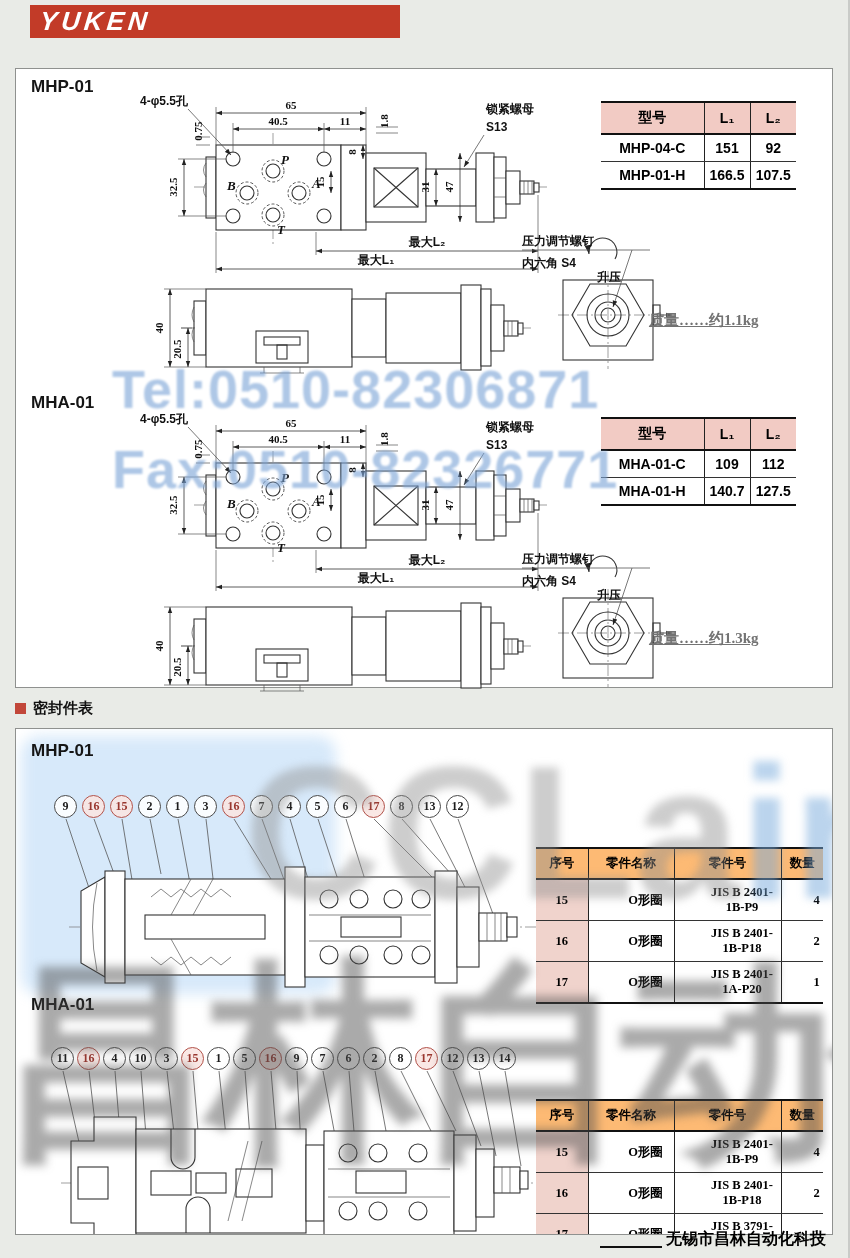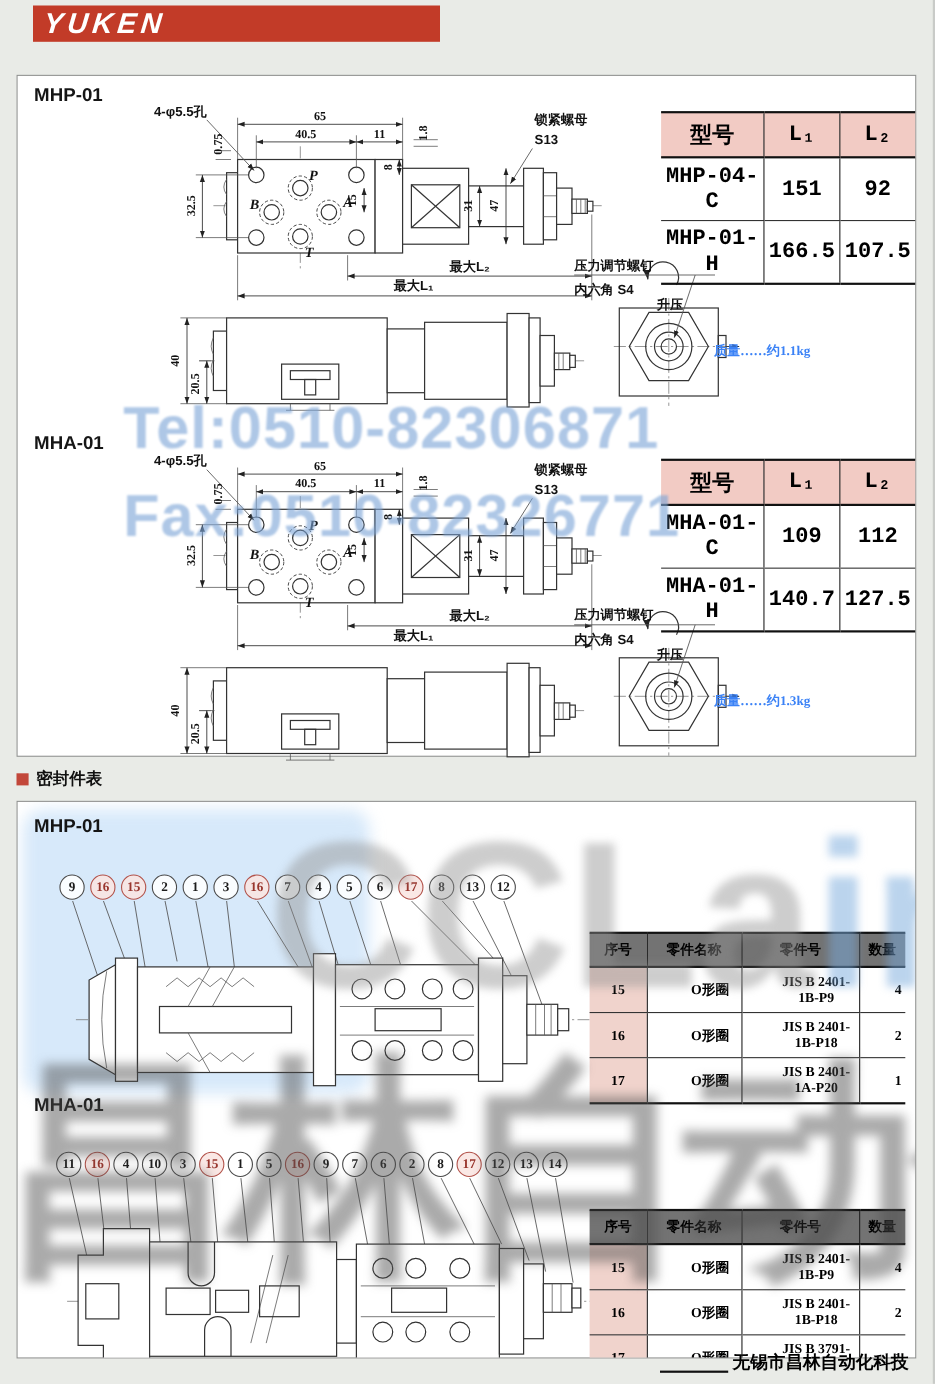--- a/index.html
+++ b/index.html
@@ -18,47 +18,47 @@
     border:1px solid #8f918f; box-sizing:border-box; }
   #panel1 { top:68px; height:620px; }
   #panel2 { top:728px; height:507px; overflow:hidden; }
   .model-label { position:absolute; font-weight:bold; font-size:17px; color:#151515; }
   .mblock { position:absolute; left:0; width:816px; height:305px; }
   #mblock1 { top:2px; } #mblock2 { top:320px; }
   .dwg-wrap { position:absolute; left:60px; top:12px; }
   
   .dtable-wrap { position:absolute; left:585px; top:28px; }
   table { border-collapse:collapse; }
-  .dtable { font-family:Liberation Mono, monospace; font-weight:bold; font-size:20px; }
+  .dtable { font-family:Liberation Sans, sans-serif; font-weight:bold; font-size:14px; }
   .dtable th, .dtable td { text-align:center; padding:5px 4px; }
   .dtable td + td, .dtable th + th { border-left:1px solid #222; }
   .dtable thead th { background:#f2cbc4; border-top:2.5px solid #111; border-bottom:2.5px solid #111; padding:6px 4px; }
   .dtable tbody td { border-bottom:1px solid #333; }
   .dtable tbody tr:last-child td { border-bottom:2.5px solid #111; }
   
   .section-title { position:absolute; left:15px; top:699px; display:flex; align-items:center;
     font-weight:bold; font-size:15px; color:#111; }
   .bullet { width:11px; height:11px; background:#c2473a; display:inline-block; margin-right:7px; }
   .balloon { position:absolute; width:21px; height:21px; border:1.5px solid #4a4a4a; border-radius:50%;
     background:rgba(255,255,255,.88); color:#1c1c1c; z-index:2;
     font-family:"Liberation Serif","DejaVu Serif",serif; font-weight:bold; font-size:12px;
     display:flex; align-items:center; justify-content:center; }
   .balloon.hl { border-color:#b2524a; color:#99362e; background:rgba(249,229,226,.9); }
   .seal-dwg { position:absolute; z-index:1; }
   .stable-wrap { position:absolute; left:520px; z-index:2; }
   .stable { font-family:"Liberation Serif","DejaVu Serif",serif; font-weight:bold; font-size:12.5px; }
   .stable th, .stable td { text-align:center; padding:5px 3px; }
   .stable td + td, .stable th + th { border-left:1px solid #222;padding-left:32px; }
-  .stable thead th { background:#737373; border-top:2.5px solid #111; border-bottom:2.5px solid #111; padding:6px 3px; }
+  .stable thead th { background:#fdba74; border-top:2.5px solid #111; border-bottom:2.5px solid #111; padding:6px 3px; }
   .stable tbody td { border-bottom:1px solid #333; }
   .stable tbody tr:last-child td { border-bottom:2.5px solid #111; }
   .stable tbody td.pink { background:#f0d3cc; }
   
-  .weight { position:absolute; left:633px; top:240px; font-weight:bold; font-size:12px;
-    font-family:"Liberation Serif","DejaVu Serif",serif; color:#3b82f6; }
+  .weight { position:absolute; left:633px; top:240px; font-weight:bold; font-size:15px;
+    font-family:"Liberation Serif","DejaVu Serif",serif; color:#737373;text-decoration:underline; }
   
   .wm-telfax { position:absolute; left:112px; z-index:10; pointer-events:none;
     font-weight:bold; font-size:54px; letter-spacing:1px;
     color:rgba(125,165,215,.62); filter:blur(1px); white-space:nowrap; }
   #wm-tel { top:358px; } #wm-fax { top:438px; }
   .wm-blueblob { position:absolute; left:5px; top:7px; width:315px; height:258px;
     background:rgba(150,198,242,.38); border-radius:18px; filter:blur(7px); z-index:0; pointer-events:none; }
   .wm-brand { position:absolute; left:228px; top:8px; z-index:5; pointer-events:none;
     font-weight:bold; font-size:190px; line-height:1; white-space:nowrap;
     color:rgba(145,145,145,.45); filter:blur(4px); }

